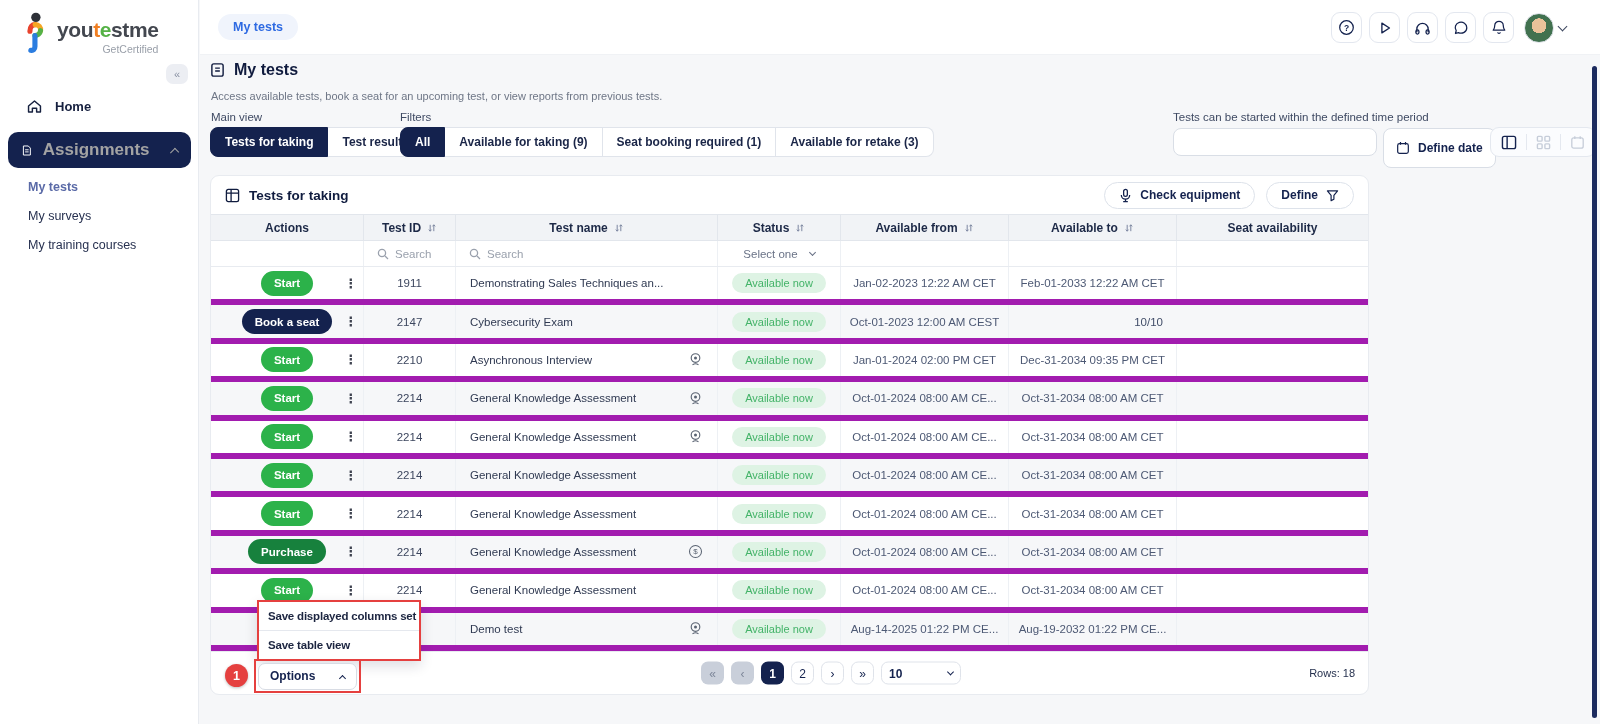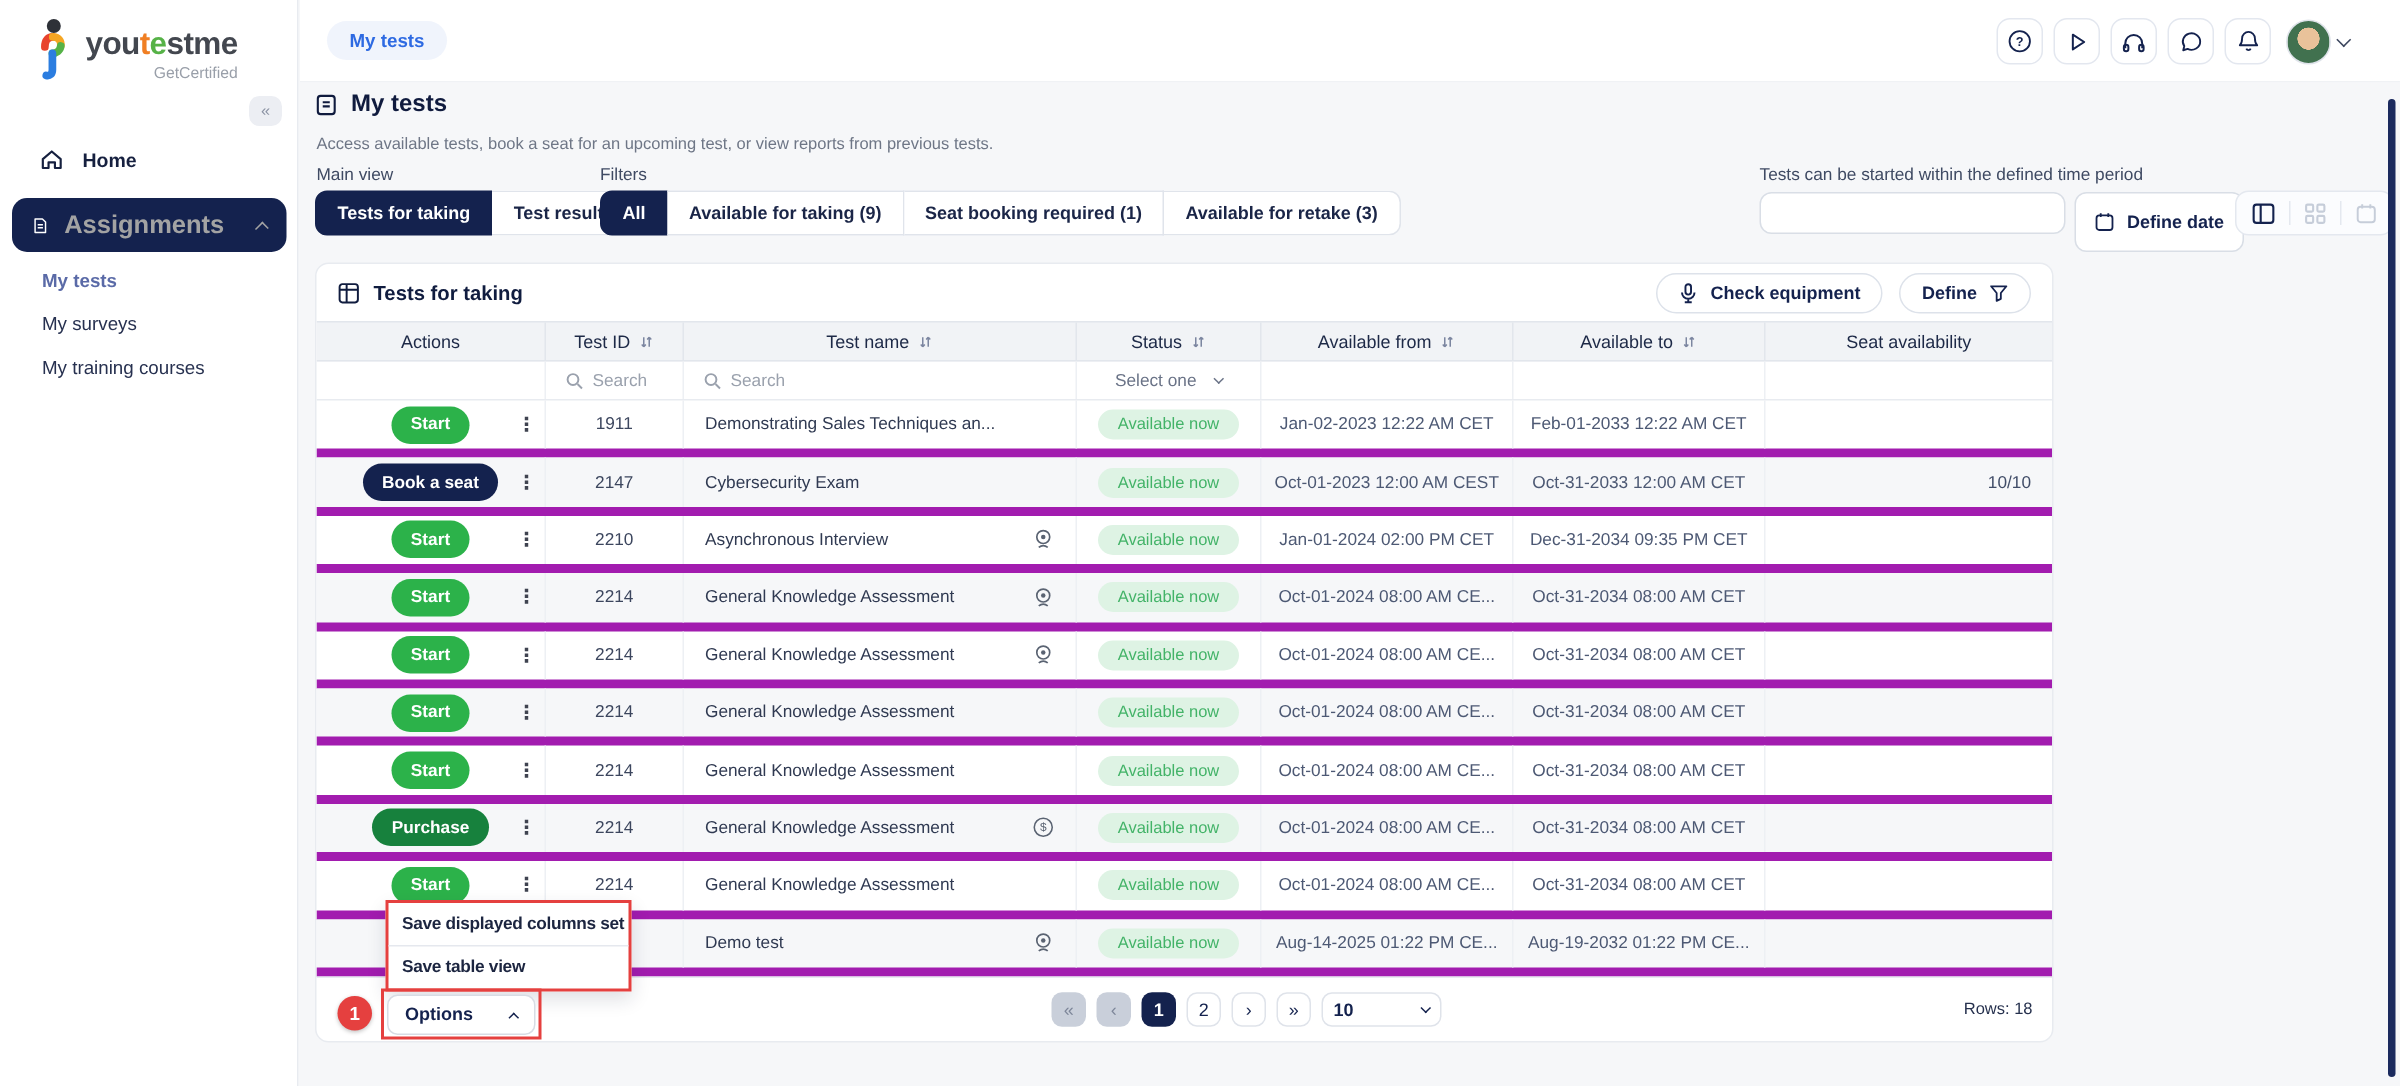--- a/index.html
+++ b/index.html
@@ -62,21 +62,21 @@
   .view-ic { background: none; border: none; display: flex; align-items: center; padding: 0; }
 
   
   .card { position: absolute; left: 10px; top: 120px; width: 1159px; height: 520px; background: #fff; border: 1px solid #e8ebf0; border-radius: 9px; display: flex; flex-direction: column; overflow: hidden; z-index: 1; }
   .card-head { flex: 0 0 38px; display: flex; align-items: center; justify-content: space-between; padding: 0 14px; }
   .card-title { display: flex; gap: 9px; align-items: center; font-size: 13.5px; font-weight: 700; color: #101c3f; }
   .card-actions { display: flex; gap: 11px; }
   .pill-btn { height: 27px; display: flex; align-items: center; gap: 8px; padding: 0 14px; border: 1px solid #dde2ea; border-radius: 15px; background: #fff; font-size: 12px; font-weight: 700; color: #14224e; }
   .grid-cols { display: grid; grid-template-columns: 153px 92px 262px 123px 168px 168px 1fr; }
   .thead { flex: 0 0 27px; background: #f1f3f6; border-top: 1px solid #e2e6ec; border-bottom: 1px solid #e2e6ec; }
-  .th { display: flex; align-items: center; justify-content: center; gap: 6px; font-size: 12px; font-weight: 400; color: #1d2947; border-right: 1px solid #e2e6ec; }
+  .th { display: flex; align-items: center; justify-content: center; gap: 6px; font-size: 12px; font-weight: 700; color: #1d2947; border-right: 1px solid #e2e6ec; }
   .th:last-child, .fc:last-child, .td:last-child { border-right: none; }
   .filters-row { flex: 0 0 26px; border-bottom: 1px solid #e8ebf0; }
   .fc { display: flex; align-items: center; gap: 6px; border-right: 1px solid #edf0f4; font-size: 11.5px; color: #9aa1ad; padding: 0 13px; }
   .fc.center { justify-content: center; color: #6a7387; }
   .tbody { flex: 0 0 384px; }
   .tr { height: 38.4px; border-bottom: 6px solid #a21caf; }
   .tr.alt { background: #f6f7f9; }
   .td { display: flex; align-items: center; border-right: 1px solid #edf0f4; font-size: 11.5px; color: #414d68; }
   .td0 { position: relative; justify-content: center; }
   .kebab { position: absolute; right: 5px; width: 14px; text-align: center; color: #3f4350; font-size: 13px; font-weight: 700; cursor: pointer; }
@@ -377,21 +377,20 @@
             <span class="kebab">⋮</span>
           </div>
           <div class="td td1">2147</div>
           <div class="td td2">
             <span class="tname">Cybersecurity Exam</span>
           </div>
           <div class="td td3">
             <span class="badge">Available now</span>
           </div>
           <div class="td td4">Oct-01-2023 12:00 AM CEST</div>
-          <div class="td td5">Oct-31-2033 12:00 AM CET</div>
           <div class="td td6">10/10</div>
         </div>
         <div class="tr grid-cols">
           <div class="td td0">
             <button class="btn-action start">Start</button>
             <span class="kebab">⋮</span>
           </div>
           <div class="td td1">2210</div>
           <div class="td td2">
             <span class="tname">Asynchronous Interview</span>

